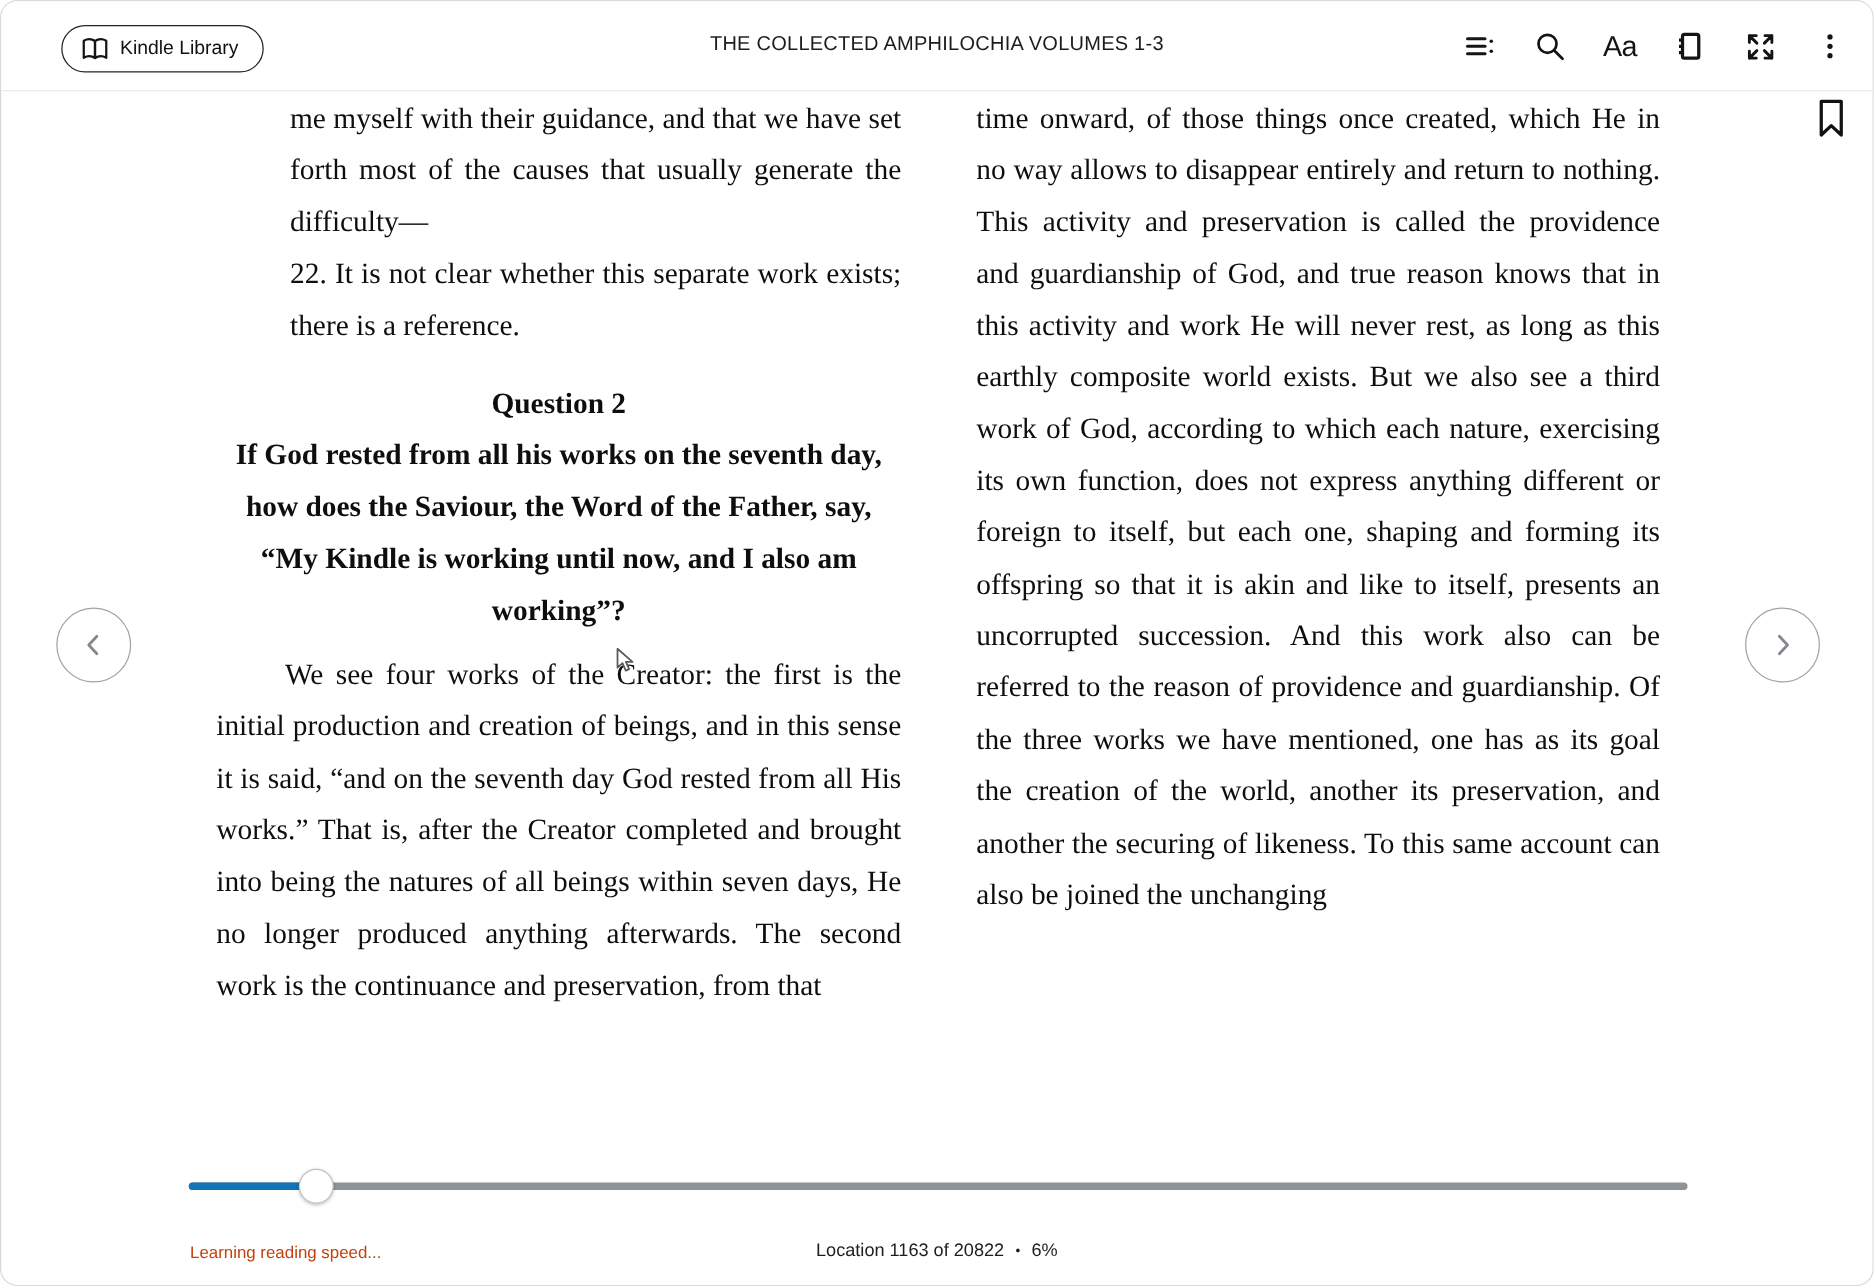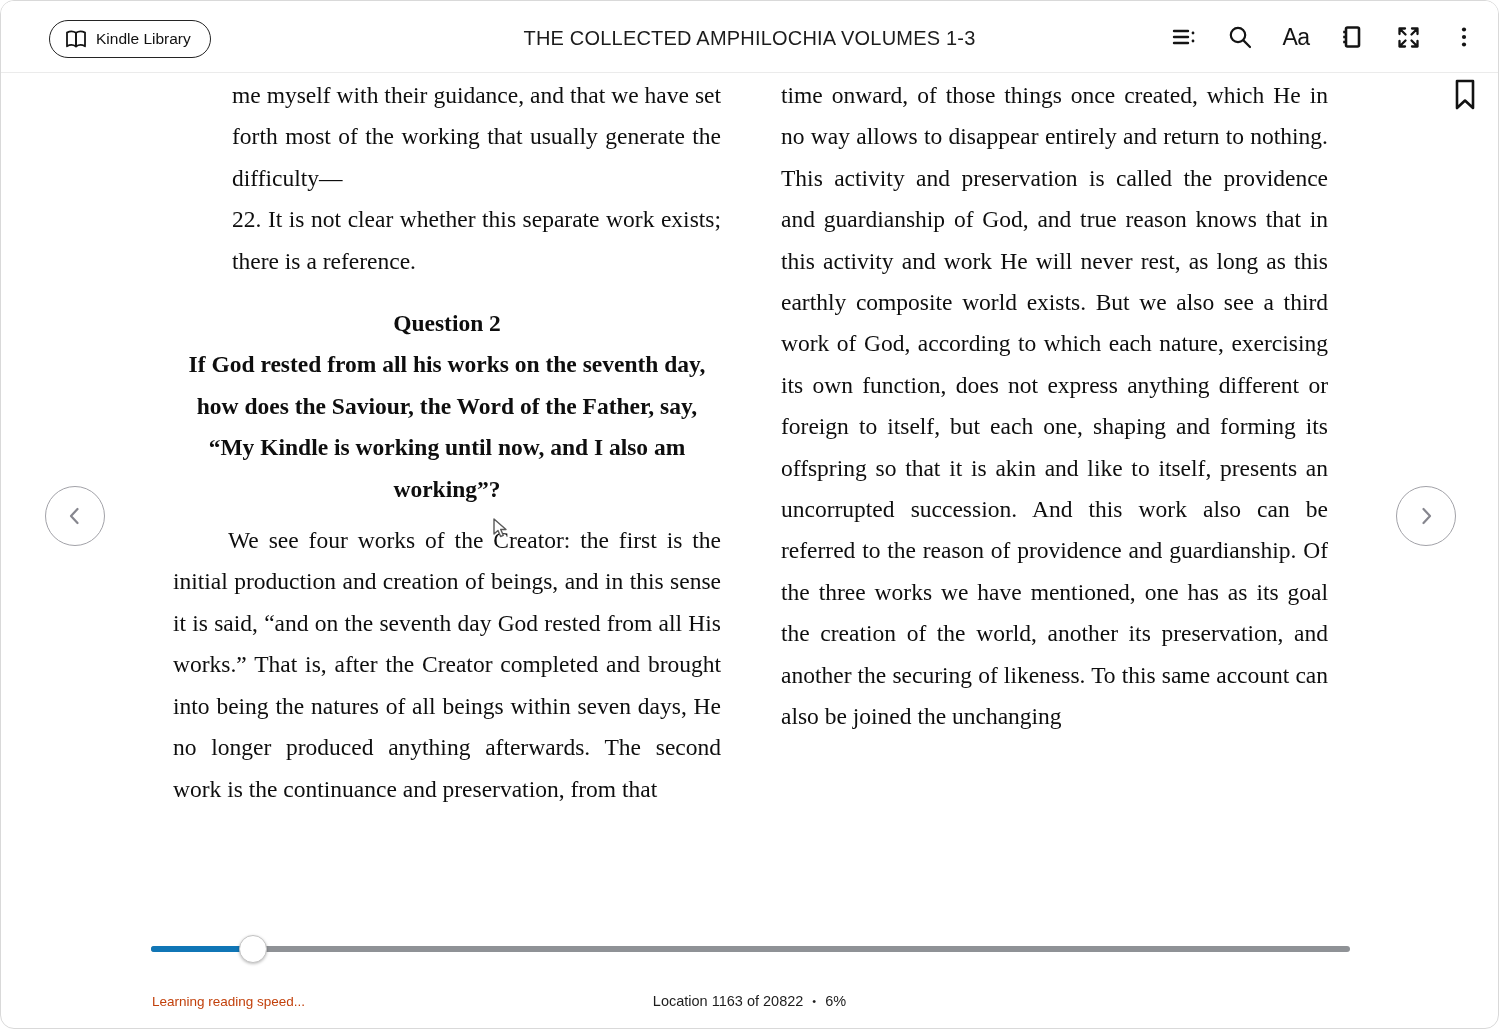--- a/index.html
+++ b/index.html
@@ -17,21 +17,21 @@
     background:#fff; border-bottom:1px solid #ebebeb;
   }
   .library-btn {
     position:absolute; left:48px; top:19px; height:38px;
     display:flex; align-items:center; gap:9px; padding:0 19px 0 15px;
     border:1.5px solid #242424; border-radius:19px; background:#fff;
     font-size:15.5px; color:#111; cursor:pointer; white-space:nowrap;
   }
   .page-title {
     position:absolute; top:26px; left:50%; transform:translateX(-50%);
-    font-size:20px; letter-spacing:.2px; color:#1c1c1c; white-space:nowrap;
+    font-size:16px; letter-spacing:.2px; color:#1c1c1c; white-space:nowrap;
   }
   .topbar-icons {
     position:absolute; right:20px; top:22px; display:flex; gap:28px; align-items:center;
   }
   .icon-btn {
     width:28px; height:28px; display:flex; align-items:center; justify-content:center;
     background:none; border:none; cursor:pointer; color:#141414;
   }
   .aa-label { font-size:23px; font-weight:500; color:#141414; letter-spacing:-.5px; }
 
@@ -156,21 +156,21 @@
   </div>
 
   <button class="bookmark">
     <svg width="24" height="32" viewBox="0 0 24 32" fill="none" stroke="#121212" stroke-width="2.6" stroke-linejoin="round">
       <path d="M4 2 H20 V29 L12 21.5 L4 29 Z"></path>
     </svg>
   </button>
 
   <div class="col col-left book-text">
     <div class="footnote-block">
-      <p>me myself with their guidance, and that we have set forth most of the working that usually generate the difficulty—</p>
+      <p>me myself with their guidance, and that we have set forth most of the causes that usually generate the difficulty—</p>
       <p>22. It is not clear whether this separate work exists; there is a reference.</p>
     </div>
     <p class="q-heading">Question 2</p>
     <p class="q-subheading">If God rested from all his works on the seventh day, how does the Saviour, the Word of the Father, say, “My Kindle is working until now, and I also am working”?</p>
     <p class="body-para">We see four works of the Creator: the first is the initial production and creation of beings, and in this sense it is said, “and on the seventh day God rested from all His works.” That is, after the Creator completed and brought into being the natures of all beings within seven days, He no longer produced anything afterwards. The second work is the continuance and preservation, from that</p>
   </div>
 
   <div class="col col-right book-text">
     <p>time onward, of those things once created, which He in no way allows to disappear entirely and return to nothing. This activity and preservation is called the providence and guardianship of God, and true reason knows that in this activity and work He will never rest, as long as this earthly composite world exists. But we also see a third work of God, according to which each nature, exercising its own function, does not express anything different or foreign to itself, but each one, shaping and forming its offspring so that it is akin and like to itself, presents an uncorrupted succession. And this work also can be referred to the reason of providence and guardianship. Of the three works we have mentioned, one has as its goal the creation of the world, another its preservation, and another the securing of likeness. To this same account can also be joined the unchanging</p>
   </div>

